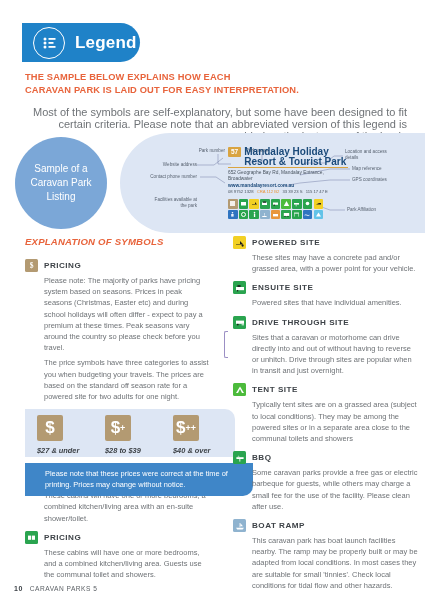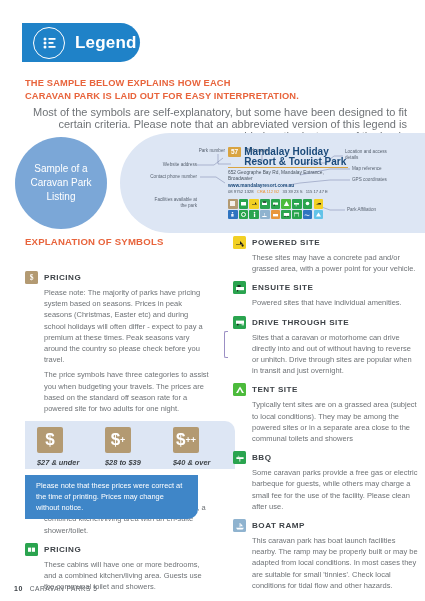--- a/index.html
+++ b/index.html
@@ -27,21 +27,21 @@
     display:flex;align-items:center;justify-content:center;
   }
   .legend-circle svg{display:block;}
   .legend-title{
     color:#ffffff;font-size:17px;font-weight:bold;
     margin-left:10px;letter-spacing:.2px;
   }
 
   
   .intro-head{
-    position:absolute;left:25px;top:77px;width:375px;
+    position:absolute;left:25px;top:71px;width:375px;
     color:#e8643c;font-size:9.3px;font-weight:bold;
     line-height:12.5px;letter-spacing:.15px;
   }
   .intro-body{
     position:absolute;left:25px;top:106px;width:382px;
     font-size:11px;line-height:12px;color:#6f7377;text-align:right;
   }
 
   
   .sample-wrap{position:absolute;left:0;top:133px;width:425px;height:100px;}
@@ -80,21 +80,22 @@
   .fac svg{display:block;}
   .bracket{position:absolute;left:224px;top:198px;width:3px;height:25px;border:1px solid #9b8fc4;border-right:none;border-radius:2px 0 0 2px;}
 
   
   .col{position:absolute;top:236px;width:186px;}
   .col-left{left:25px;}
   .col-right{left:233px;}
 
   .section-title{
     color:#e8643c;font-size:9.6px;font-weight:bold;letter-spacing:.2px;
-    margin-bottom:24px;
+    margin-bottom:12px;
+    font-style:italic;
   }
   .entry{display:flex;margin-bottom:2px;}
   .entry-ico{
     width:13px;height:13px;border-radius:1.5px;flex:0 0 13px;
     display:flex;align-items:center;justify-content:center;margin-right:6px;
   }
   .entry-ico svg{display:block;}
   .entry-name{
     font-size:8.1px;font-weight:bold;color:#3d4247;letter-spacing:.5px;
     line-height:13px;
@@ -117,23 +118,23 @@
     width:26px;height:26px;background:#b39a72;border-radius:2px;
     display:flex;align-items:center;justify-content:center;
     color:#ffffff;font-size:17px;font-weight:bold;line-height:26px;
   }
   .price-chip span.plus{font-size:9px;vertical-align:top;}
   .price-label{
     font-size:7.4px;font-style:italic;font-weight:bold;color:#3d4247;
     margin-top:5px;
   }
   .price-note{
-    position:absolute;left:0;top:54px;width:173px;
+    position:absolute;left:0;top:54px;width:228px;
     background:#3f86c8;color:#ffffff;border-radius:0 0 10px 0;
-    font-size:7.4px;line-height:11px;padding:5px 12px 6px 11px;box-sizing:border-box;
+    font-size:7.4px;line-height:11px;padding:5px 12px 6px 20px;box-sizing:border-box;
   }
 
   
   .footer{
     position:absolute;left:14px;bottom:9px;
     font-size:6.6px;color:#5c6166;letter-spacing:.5px;
   }
   .footer b{color:#3d4247;font-size:7px;}
 </style>
 </head>

